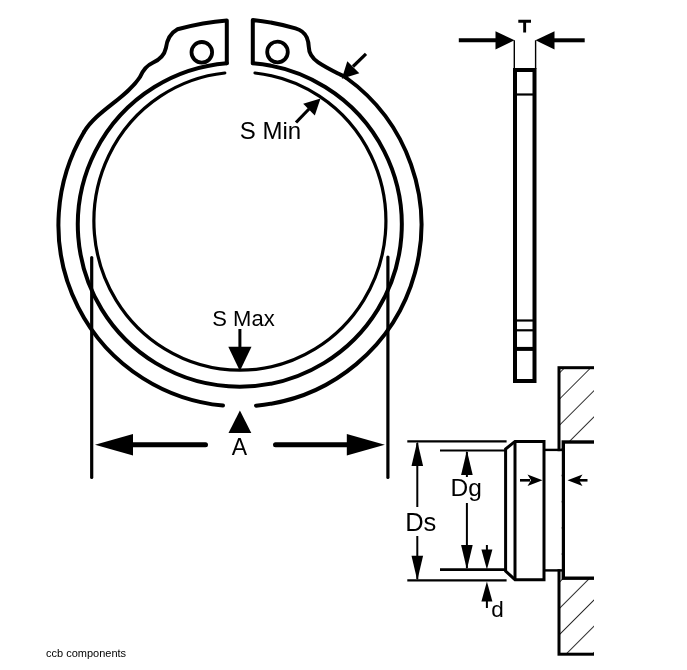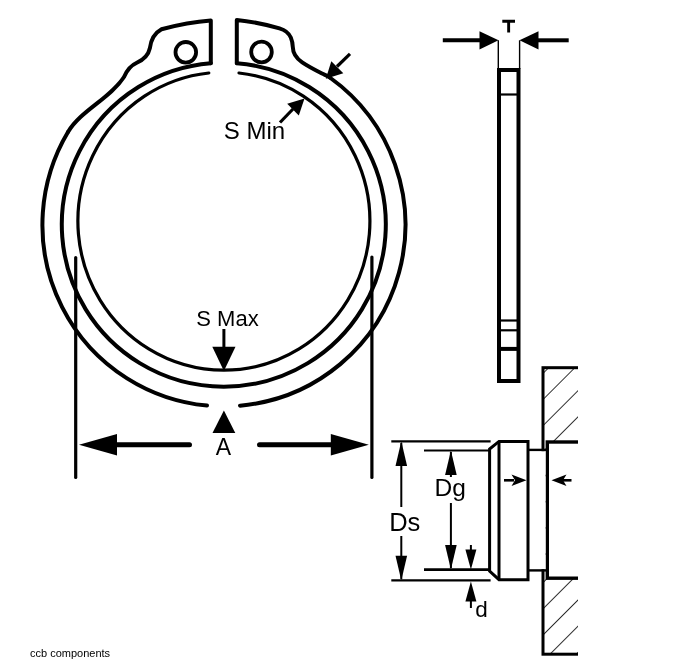--- a/index.html
+++ b/index.html
@@ -1,16 +1,16 @@
 <!DOCTYPE html>
 <html><head>
 <meta charset="utf-8">
 <style>
   html,body{margin:0;padding:0;background:#ffffff;}
-  .wrap{width:578px;height:670px;position:relative;overflow:hidden;background:#ffffff;}
+  .wrap{width:578px;height:670px;position:relative;overflow:hidden;background:#ffffff;margin-left:16px;}
   svg{display:block;transform:translateZ(0);}
   text{font-family:"Liberation Sans", sans-serif; fill:#000000;}
 </style>
 </head>
 <body>
 <div class="wrap">
 <svg width="687" height="670" viewBox="0 0 687 670">
   <defs>
     <pattern id="hatch" patternUnits="userSpaceOnUse" width="18.5" height="18.5" patternTransform="rotate(45)">
       <rect width="18.5" height="18.5" fill="#ffffff"></rect>

